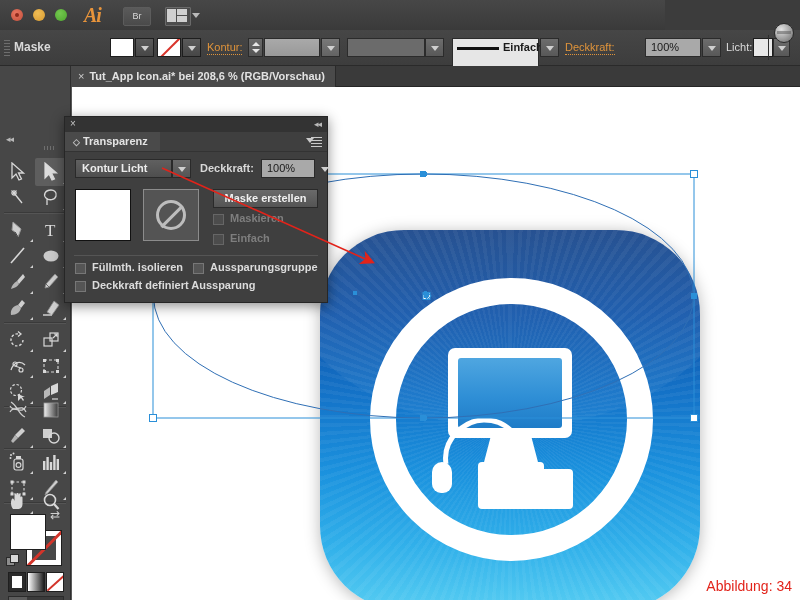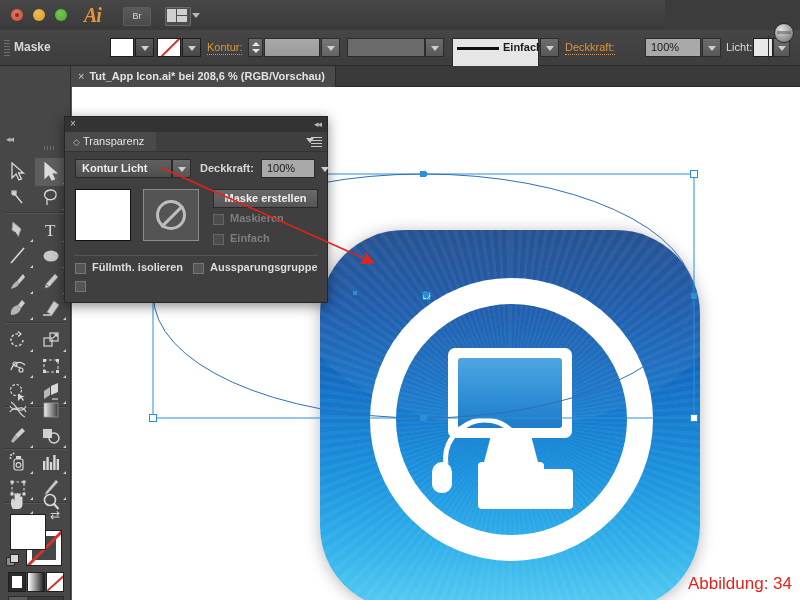--- a/index.html
+++ b/index.html
@@ -148,21 +148,21 @@
   #selpath{left:0;top:0;width:800px;height:600px;}
 
   
   #panel{left:64px;top:116px;width:262px;height:185px;background:#3f3f3f;
      border:1px solid #262626;box-shadow:0 3px 12px rgba(0,0,0,.45);}
   #panel-bar{position:absolute;left:0;top:0;width:100%;height:15px;background:#333;}
   #panel-close{position:absolute;left:5px;top:1px;color:#c6c6c6;font-size:10px;}
   #panel-collapse{position:absolute;right:6px;top:2px;color:#b9b9b9;font-size:9px;letter-spacing:-1px;}
   #panel-tabrow{position:absolute;left:0;top:15px;width:100%;height:19px;background:#3f3f3f;border-bottom:1px solid #333;}
   #panel-tab{position:absolute;left:0;top:0;height:19px;padding:0 12px 0 8px;background:#4a4a4a;line-height:19px;
-     color:#e4e4e4;font-size:11px;font-weight:normal;white-space:nowrap;}
+     color:#e4e4e4;font-size:11px;font-weight:bold;white-space:nowrap;}
   #panel-tab .diam{display:inline-block;color:#bcbcbc;font-size:9px;margin-right:3px;}
   #panel-menu{position:absolute;right:5px;top:4px;width:16px;height:11px;}
   #panel-menu .ln{position:absolute;right:0;width:11px;height:1px;background:#c9c9c9;}
   #panel-menu .ln1{top:1px;}#panel-menu .ln2{top:4px;}#panel-menu .ln3{top:7px;}#panel-menu .ln4{top:10px;}
   #panel-menu .tri{position:absolute;left:0;top:2px;width:0;height:0;border-left:4px solid transparent;border-right:4px solid transparent;border-top:5px solid #c9c9c9;}
 
   #blend-field{position:absolute;left:10px;top:42px;width:97px;height:19px;background:linear-gradient(#606060,#4e4e4e);
      border:1px solid #2a2a2a;box-sizing:border-box;color:#ececec;font-size:11px;font-weight:bold;line-height:17px;padding-left:6px;}
   #blend-caret-box{position:absolute;left:107px;top:42px;width:19px;height:19px;background:linear-gradient(#6a6a6a,#555);
      border:1px solid #2a2a2a;box-sizing:border-box;}
@@ -187,21 +187,21 @@
   #panel-sep{position:absolute;left:9px;top:138px;width:244px;height:1px;background:#555;}
   #chk-fuell{left:10px;top:146px;background:#555;border-color:#777;}
   #lbl-fuell{position:absolute;left:27px;top:144px;color:#dcdcdc;font-size:11px;font-weight:bold;}
   #chk-auss{left:128px;top:146px;background:#555;border-color:#777;}
   #lbl-auss{position:absolute;left:145px;top:144px;color:#dcdcdc;font-size:11px;font-weight:bold;}
   #chk-deck{left:10px;top:164px;background:#555;border-color:#777;}
   #lbl-deck{position:absolute;left:27px;top:162px;color:#dcdcdc;font-size:11px;font-weight:bold;}
 
   
   #annot{left:0;top:0;width:800px;height:600px;pointer-events:none;}
-  #caption{right:8px;bottom:6px;color:#e2231a;font-size:17px;}
+  #caption{right:8px;bottom:6px;color:#e2231a;font-size:14px;}
 </style>
 </head>
 <body>
 
 <div id="titlebar" class="abs">
   <div id="tl-close" class="abs tl"></div>
   <div id="tl-min" class="abs tl"></div>
   <div id="tl-max" class="abs tl"></div>
   <div id="ai-logo" class="abs">Ai</div>
   <div id="br-button" class="abs">Br</div>
@@ -660,20 +660,21 @@
   <div id="lbl-maskieren">Maskieren</div>
   <div id="chk-umkehren" class="pcheck"></div>
   <div id="lbl-umkehren">Einfach</div>
 
   <div id="panel-sep"></div>
   <div id="chk-fuell" class="pcheck"></div>
   <div id="lbl-fuell">Füllmth. isolieren</div>
   <div id="chk-auss" class="pcheck"></div>
   <div id="lbl-auss">Aussparungsgruppe</div>
   <div id="chk-deck" class="pcheck"></div>
+  <div id="lbl-deck">Deckkraft definiert Aussparung</div>
 </div>
 
 <svg id="annot" class="abs">
   <defs>
     <marker id="ah" markerWidth="9" markerHeight="9" refX="7" refY="4.5" orient="auto">
       <path d="M0 0 L9 4.5 L0 9 L2.5 4.5 Z" fill="#e2231a"></path>
     </marker>
   </defs>
   <line x1="162" y1="168" x2="372" y2="262" stroke="#e2231a" stroke-width="1.6" marker-end="url(#ah)"></line>
 </svg>

